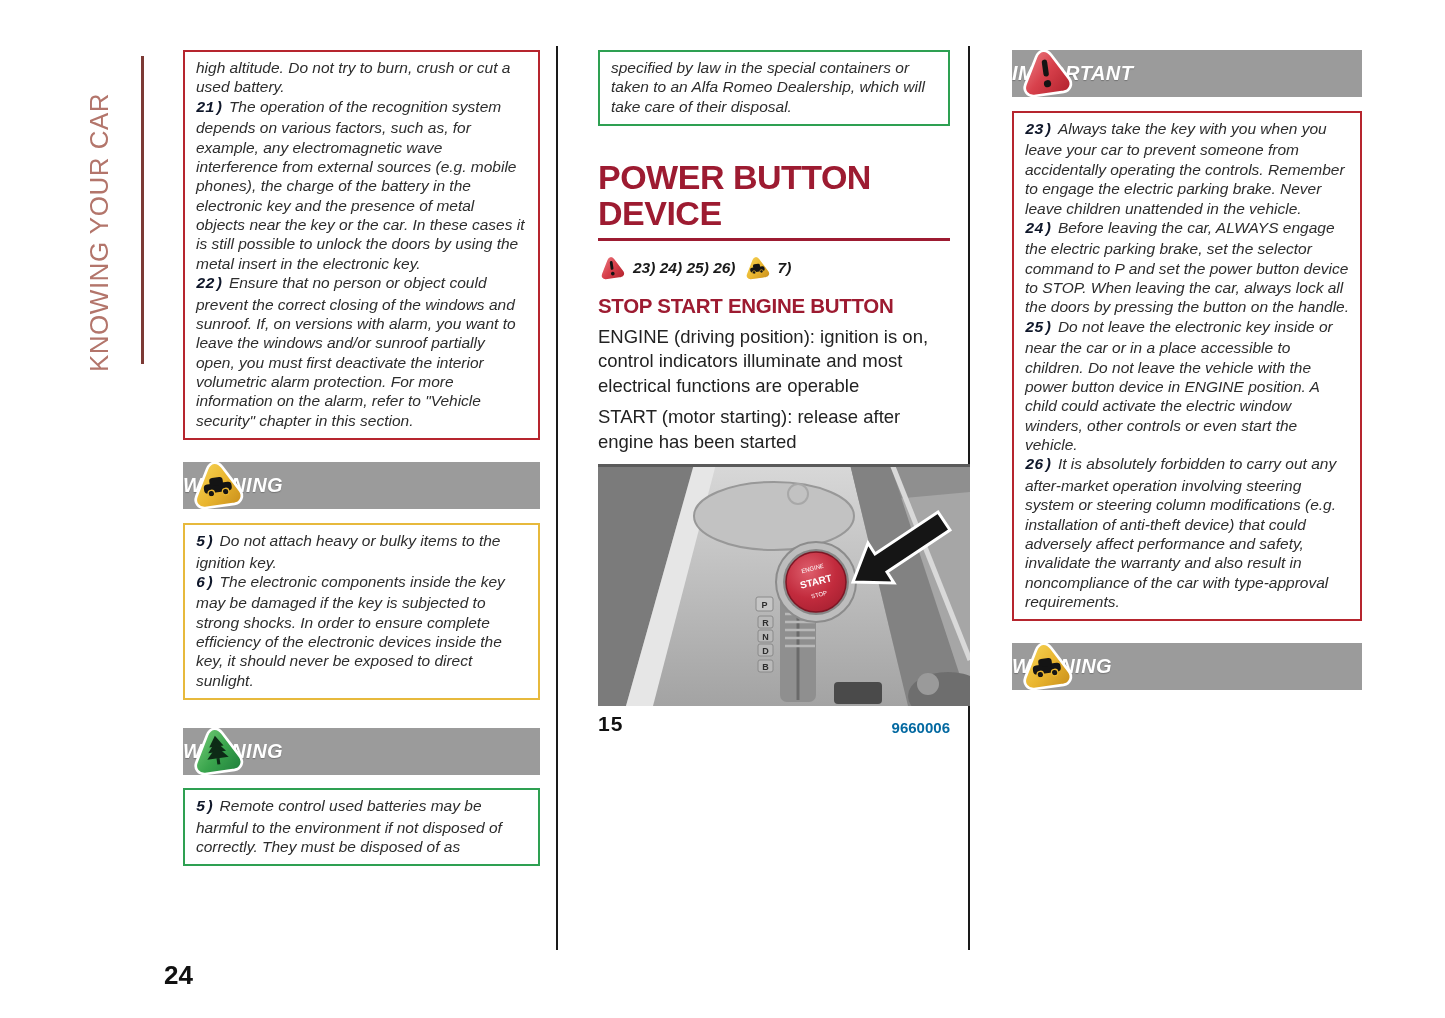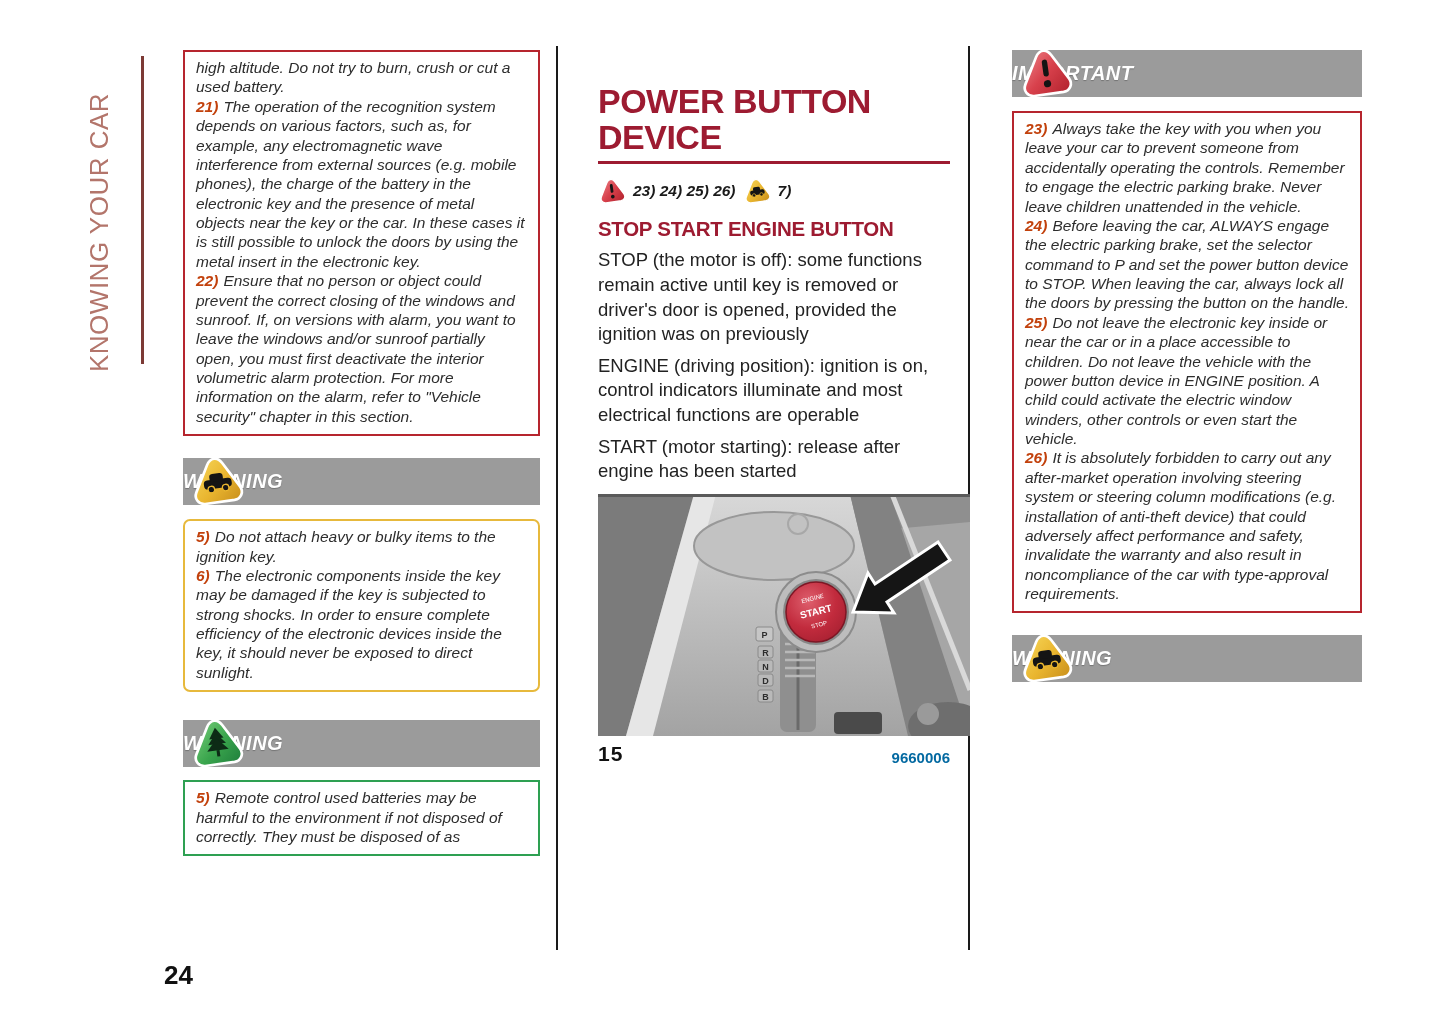--- a/index.html
+++ b/index.html
@@ -17,24 +17,24 @@
   .sidebar-rule{position:absolute;left:141px;top:56px;width:2.5px;height:308px;background:var(--sidebar-rule);}
   .divider{position:absolute;top:46px;width:1.5px;height:904px;background:#1a1a1a;}
   .d1{left:556px;} .d2{left:968px;}
   .col{position:absolute;top:50px;padding-left:20px;}
   .col1{left:163px;width:377px;}
   .col2{left:578px;width:372px;}
   .col3{left:992px;width:370px;}
   .box{border:2.5px solid;padding:6px 11px 8px;font-style:italic;font-size:15.5px;
        line-height:1.25;color:#2d2d2d;background:#fff;}
   .box-red{border-color:var(--border-red);}
-  .box-yellow{border-color:var(--border-yellow);border-radius:7px;}
+  .box-yellow{border-color:var(--border-yellow);}
   .box-green{border-color:var(--border-green);}
   .item{margin:0;}
-  .num{font-weight:bold;margin-right:5px;color:#c2410c;}
+  .num{font-weight:bold;margin-right:5px;color:#0f172a;font-family:Liberation Mono, monospace;}
   .warnbar{position:relative;height:47px;background:var(--bar-gray);
            display:flex;align-items:center;justify-content:flex-start;}
   .warnbar .sign{position:absolute;left:7px;top:-4px;width:54px;height:54px;}
   .warnlabel{color:#fff;font-weight:bold;font-style:italic;font-size:20px;letter-spacing:.5px;
              text-shadow:0 1px 1px rgba(0,0,0,.25);}
   .mt22{margin-top:22px;} .mt14{margin-top:14px;} .mt28{margin-top:28px;} .mt13{margin-top:13px;}
   .section-title{margin-top:34px;color:var(--accent-red);font-weight:800;font-size:34px;
                  letter-spacing:-.5px;border-bottom:3px solid var(--accent-red);
                  padding-bottom:6px;line-height:1.05;}
   .refs{display:flex;align-items:center;margin-top:13px;gap:7px;text-align:right;}
@@ -123,20 +123,23 @@
       </svg>
       <span class="warnlabel">WARNING</span>
     </div>
 
     <div class="box box-green mt13">
       <p class="item"><b class="num">5)</b><span>Remote control used batteries may be harmful to the environment if not disposed of correctly. They must be disposed of as</span></p>
     </div>
   </section>
 
   <section class="col col2">
+    <div class="box box-green">
+      <p class="item">specified by law in the special containers or taken to an Alfa Romeo Dealership, which will take care of their disposal.</p>
+    </div>
 
     <h1 class="section-title">POWER BUTTON DEVICE</h1>
 
     <div class="refs">
       <svg class="refsign" viewBox="0 0 60 60" style="transform:rotate(-8deg)">
         <path d="M30 5 C34 5 36.5 7.5 38.5 11 L54.5 39.5 C58 46 54 53 46.5 53.5 L13.5 53.5 C6 53 2 46 5.5 39.5 L21.5 11 C23.5 7.5 26 5 30 5 Z" fill="url(#gr)" stroke="#fff" stroke-width="3"></path>
         <rect x="27" y="15" width="6" height="19" rx="3" fill="#141414"></rect>
         <circle cx="30" cy="42" r="4" fill="#141414"></circle>
       </svg>
       <b class="reftext">23) 24) 25) 26)</b>
@@ -145,21 +148,20 @@
         <rect x="15" y="28" width="31" height="10" rx="4" fill="#141414"></rect>
         <rect x="22" y="21.5" width="15" height="9" rx="3.5" fill="#141414"></rect>
         <circle cx="22.5" cy="38.5" r="3.6" fill="#141414" stroke="#e9b52f" stroke-width="1.4"></circle>
         <circle cx="38.5" cy="38.5" r="3.6" fill="#141414" stroke="#e9b52f" stroke-width="1.4"></circle>
       </svg>
       <b class="reftext">7)</b>
     </div>
 
     <h2 class="subheading">STOP START ENGINE BUTTON</h2>
 
-    <p class="para">STOP (the motor is off): some functions remain active until key is removed or driver's door is opened, provided the ignition was on previously</p>
     <p class="para">ENGINE (driving position): ignition is on, control indicators illuminate and most electrical functions are operable</p>
     <p class="para">START (motor starting): release after engine has been started</p>
 
     <svg class="figure" viewBox="0 0 372 242">
       <rect x="0" y="0" width="372" height="242" fill="#a6a6a6"></rect>
       <polygon points="0,0 372,0 372,28 0,62" fill="#8f8f8f"></polygon>
       <polygon points="0,0 96,0 28,242 0,242" fill="#7b7b7b"></polygon>
       <polygon points="28,242 96,0 120,0 58,242" fill="#e6e6e6"></polygon>
       <polygon points="55,242 118,0 252,0 310,242" fill="url(#gcon)"></polygon>
       <polygon points="252,0 292,0 372,242 310,242" fill="#828282"></polygon>

